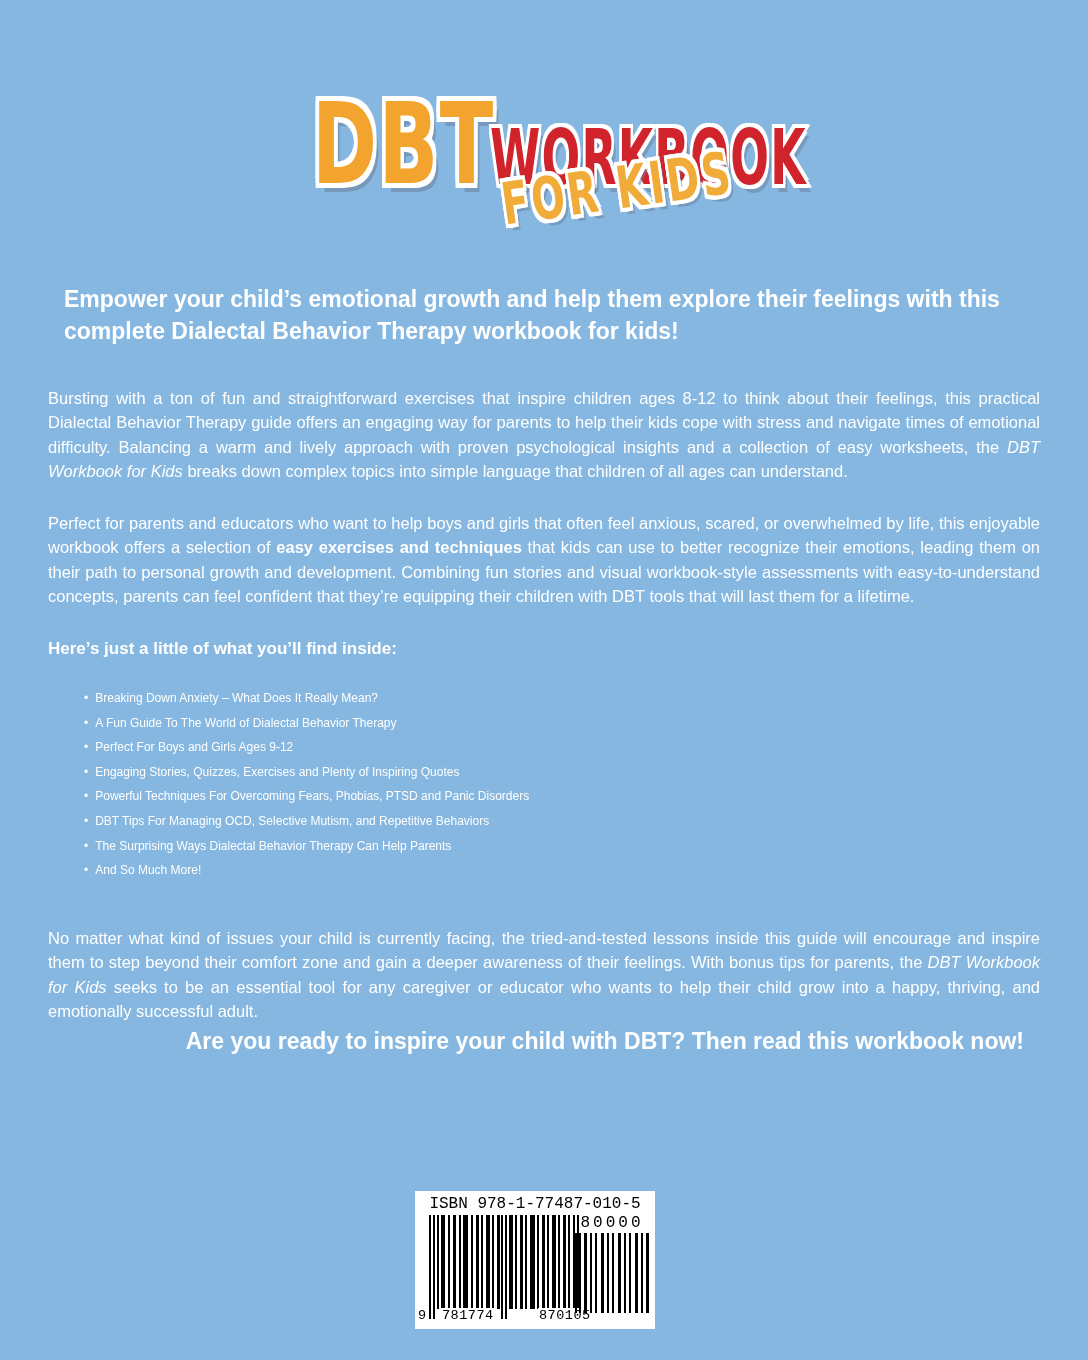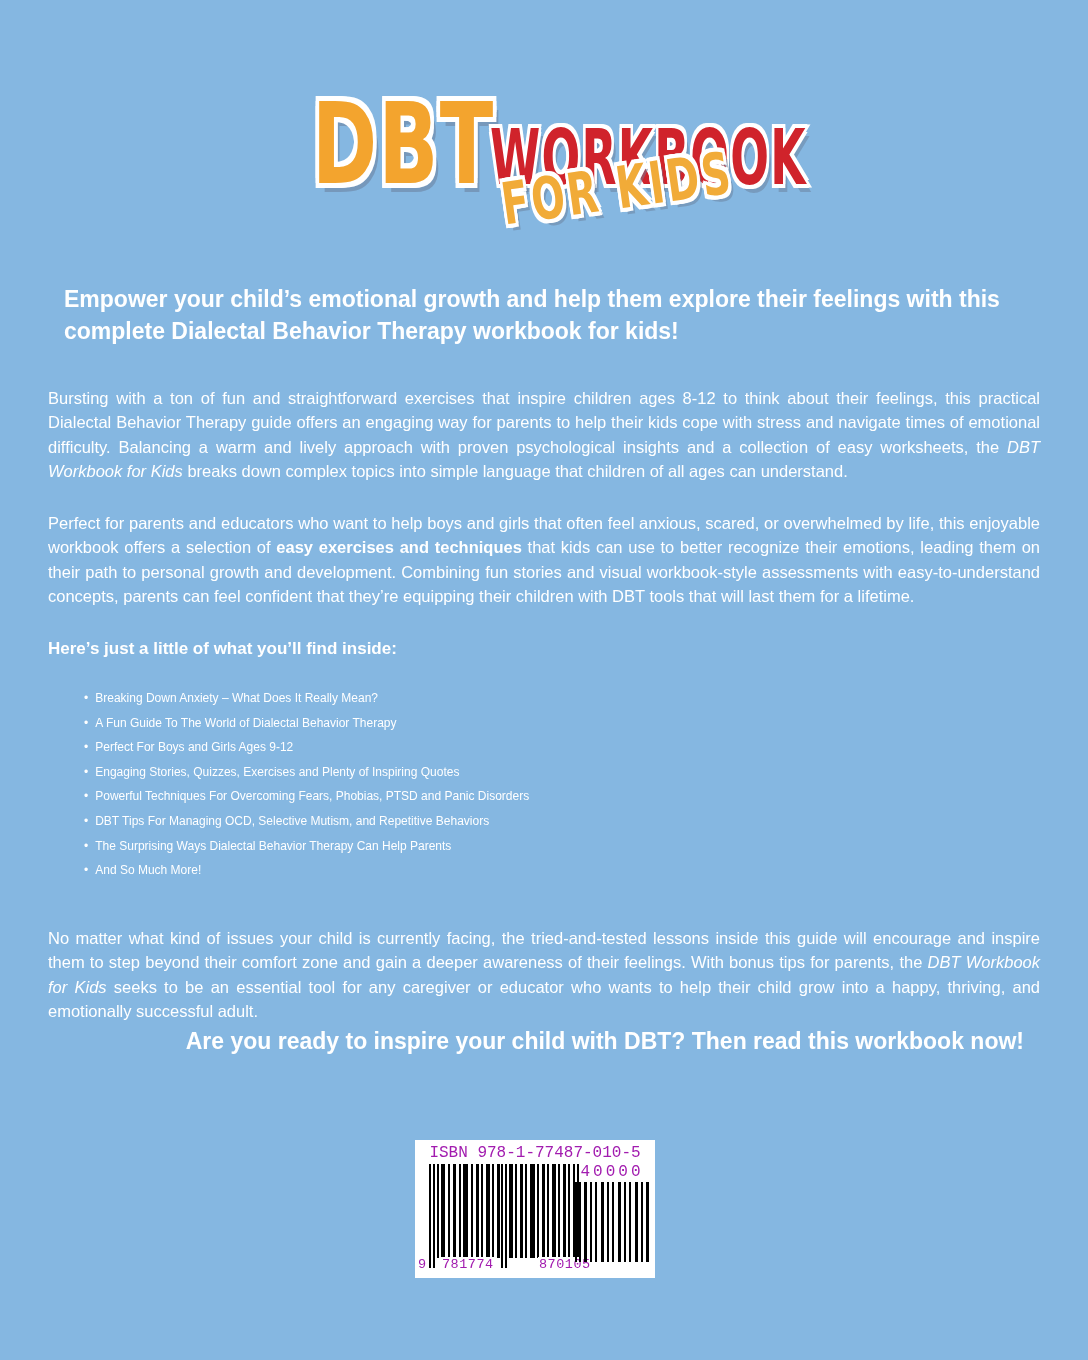--- a/index.html
+++ b/index.html
@@ -83,23 +83,23 @@
   .bullet-list li { white-space: nowrap; }
   .bullet-list .marker { margin-right: 7px; }
 
   .cta {
     position: absolute; top: 1028px; left: 64px; width: 960px;
     font-size: 23px; font-weight: bold; text-align: right;
   }
 
   
   .barcode-box {
-    position: absolute; left: 415px; top: 1140px;
+    position: absolute; left: 415px; top: 1191px;
     width: 240px; height: 138px;
-    background: #ffffff; color: #a21caf;
+    background: #ffffff; color: #000000;
     box-sizing: border-box;
   }
   .isbn-line {
     margin-top: 4px;
     font-family: "Liberation Mono", monospace;
     font-size: 16px; letter-spacing: 0px;
     text-align: center; white-space: nowrap;
   }
   .code-area { position: relative; height: 112px; margin-top: 2px; }
   .main-code { position: absolute; left: 14px; top: 0; width: 152px; height: 112px; }
@@ -196,21 +196,21 @@
               <rect x="139" y="0" width="2" height="94"></rect>
           </g>
         </svg>
         <div class="main-digits">
           <span class="digit-lead">9</span>
           <span class="digit-group1">781774</span>
           <span class="digit-group2">870105</span>
         </div>
       </div>
       <div class="addon-code">
-        <div class="addon-num">40000</div>
+        <div class="addon-num">80000</div>
         <svg width="74" height="80" viewBox="0 0 74 80" xmlns="http://www.w3.org/2000/svg">
           <g fill="#000000">
             <rect x="0" y="0" width="2" height="80"></rect>
               <rect x="4" y="0" width="2" height="80"></rect>
             <rect x="9" y="0" width="3" height="80"></rect>
               <rect x="15" y="0" width="2" height="80"></rect>
             <rect x="20" y="0" width="2" height="80"></rect>
               <rect x="26" y="0" width="3" height="80"></rect>
             <rect x="32" y="0" width="2" height="80"></rect>
               <rect x="37" y="0" width="2" height="80"></rect>

